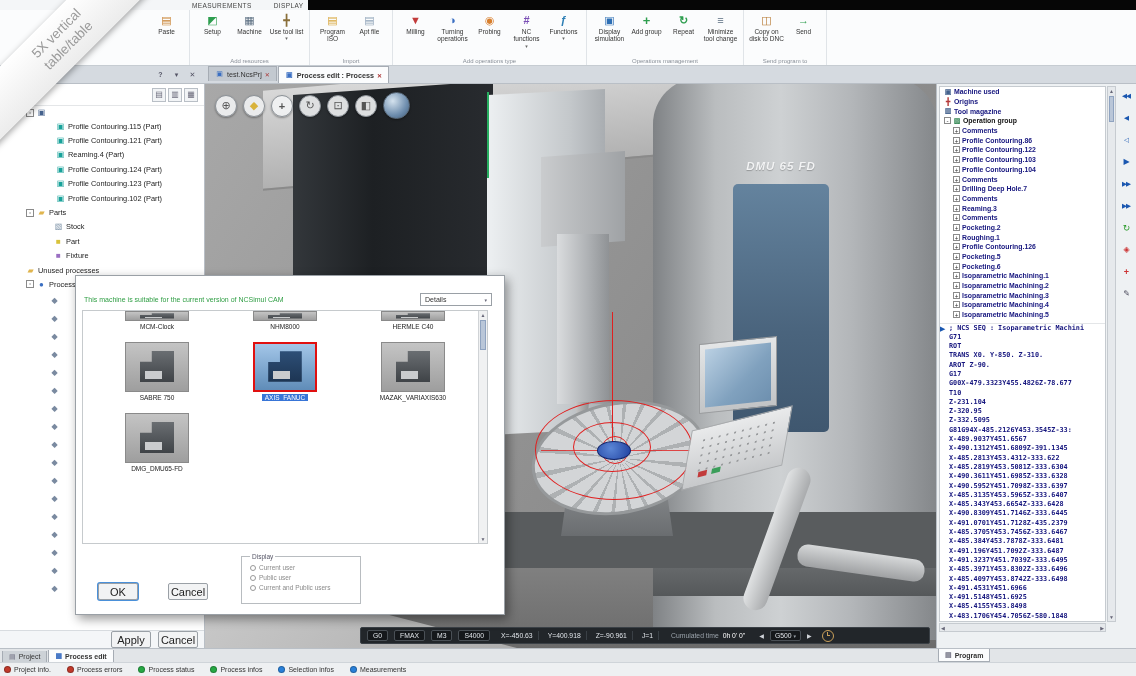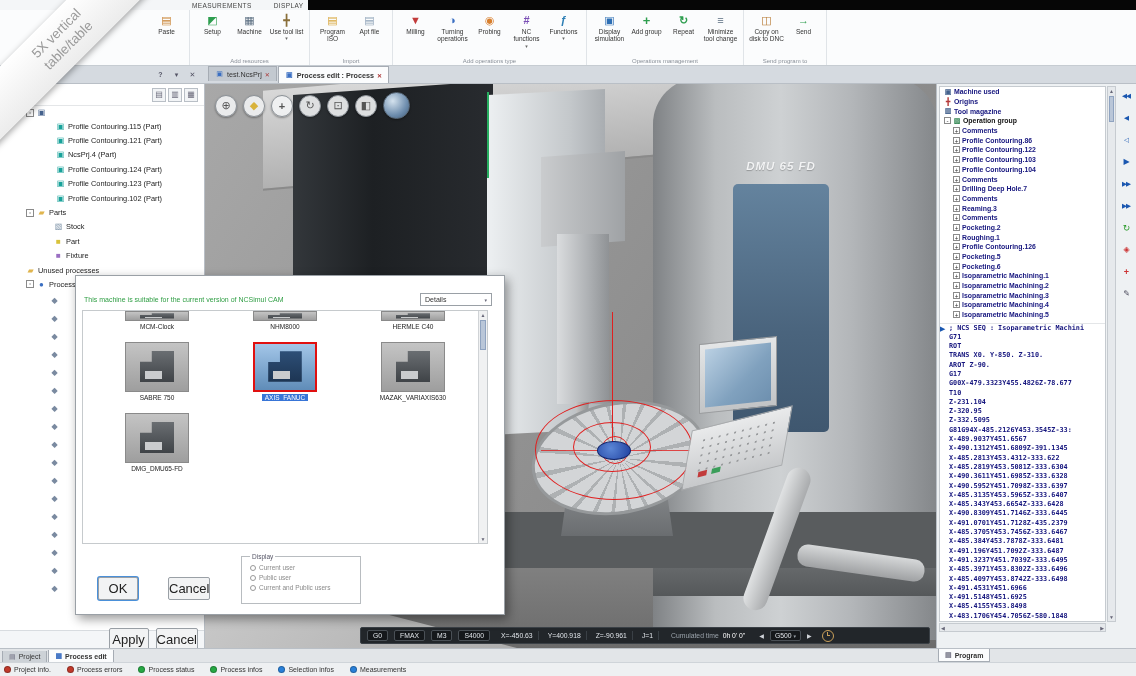--- a/index.html
+++ b/index.html
@@ -74,21 +74,21 @@
   [data-name="part-icon"]::before{content:"■"; color:#d8c23a;}
   [data-name="fixture-icon"]::before{content:"■"; color:#9a6fc2;}
   [data-name="process-icon"]::before{content:"●"; color:#3b6fc2;}
   [data-name="tool-row-icon"]::before{content:"◆"; color:#7a8aa0;}
   .trow { display:flex; align-items:center; gap:3px; height:14.4px; font-size:7.4px; color:#222; white-space:nowrap; }
   .lp-tree .trow { padding-left:56px; }
   .lp-nodes .trow { padding-left:26px; }
   .lp-nodes .trow.child { padding-left:54px; }
   .lp-extra .trow { padding-left:50px; height:18px; }
   .lp-actions { position:absolute; bottom:0; left:0; right:0; height:18px; border-top:1px solid #d8dce0; background:#f4f6f8; display:flex; align-items:center; justify-content:flex-end; gap:7px; padding:0 6px; }
-  .btn { min-width:40px; height:23px; font-size:13px; background:#f2f3f4; border:1px solid #9aa0a6; border-radius:2px; display:inline-flex; align-items:center; justify-content:center; color:#222; }
+  .btn { min-width:40px; height:17px; font-size:11px; background:#f2f3f4; border:1px solid #9aa0a6; border-radius:2px; display:inline-flex; align-items:center; justify-content:center; color:#222; }
 
   
   .viewport { position:absolute; left:205px; top:84px; width:731px; height:564px; overflow:hidden; background:linear-gradient(125deg,#a8a8a8 0%,#939393 45%,#7d7d7d 100%); z-index:1; }
   .sc { position:absolute; }
   .floor { left:0; top:440px; width:731px; height:124px; background:linear-gradient(180deg,#8b8b8b,#6b6b6b); }
   .wedge { left:0; top:468px; width:312px; height:96px; background:linear-gradient(135deg,#cccccc,#aeaeae); clip-path:polygon(0 100%,100% 100%,0 16%); }
   .top-beam { left:58px; top:-12px; width:430px; height:100px; background:linear-gradient(180deg,#d8d8d8,#b1b1b1); transform:skewY(-5deg); border-bottom:2px solid #8a8a8a; }
   .dark-slab { left:88px; top:4px; width:200px; height:368px; background:linear-gradient(90deg,#33373b,#1d2023 40%,#282b2f); transform:skewY(-4deg); }
   .white-pillar { left:282px; top:8px; width:118px; height:340px; background:linear-gradient(90deg,#edf0f2,#c4c8cb 70%,#a9adb1); transform:skewY(-3deg); }
   .green-line { left:282px; top:8px; width:2px; height:86px; background:#27ae60; }
@@ -404,21 +404,21 @@
     <div class="trow" data-name="process-tree-item">
           <span class="ticon" data-name="operation-icon"></span>
           <span class="tlabel" data-name="process-label">Profile Contouring.115 (Part)</span>
         </div>
         <div class="trow" data-name="process-tree-item">
           <span class="ticon" data-name="operation-icon"></span>
           <span class="tlabel" data-name="process-label">Profile Contouring.121 (Part)</span>
         </div>
         <div class="trow" data-name="process-tree-item">
           <span class="ticon" data-name="operation-icon"></span>
-          <span class="tlabel" data-name="process-label">NcsPrj.4 (Part)</span>
+          <span class="tlabel" data-name="process-label">Reaming.4 (Part)</span>
         </div>
         <div class="trow" data-name="process-tree-item">
           <span class="ticon" data-name="operation-icon"></span>
           <span class="tlabel" data-name="process-label">Profile Contouring.124 (Part)</span>
         </div>
         <div class="trow" data-name="process-tree-item">
           <span class="ticon" data-name="operation-icon"></span>
           <span class="tlabel" data-name="process-label">Profile Contouring.123 (Part)</span>
         </div>
         <div class="trow" data-name="process-tree-item">

